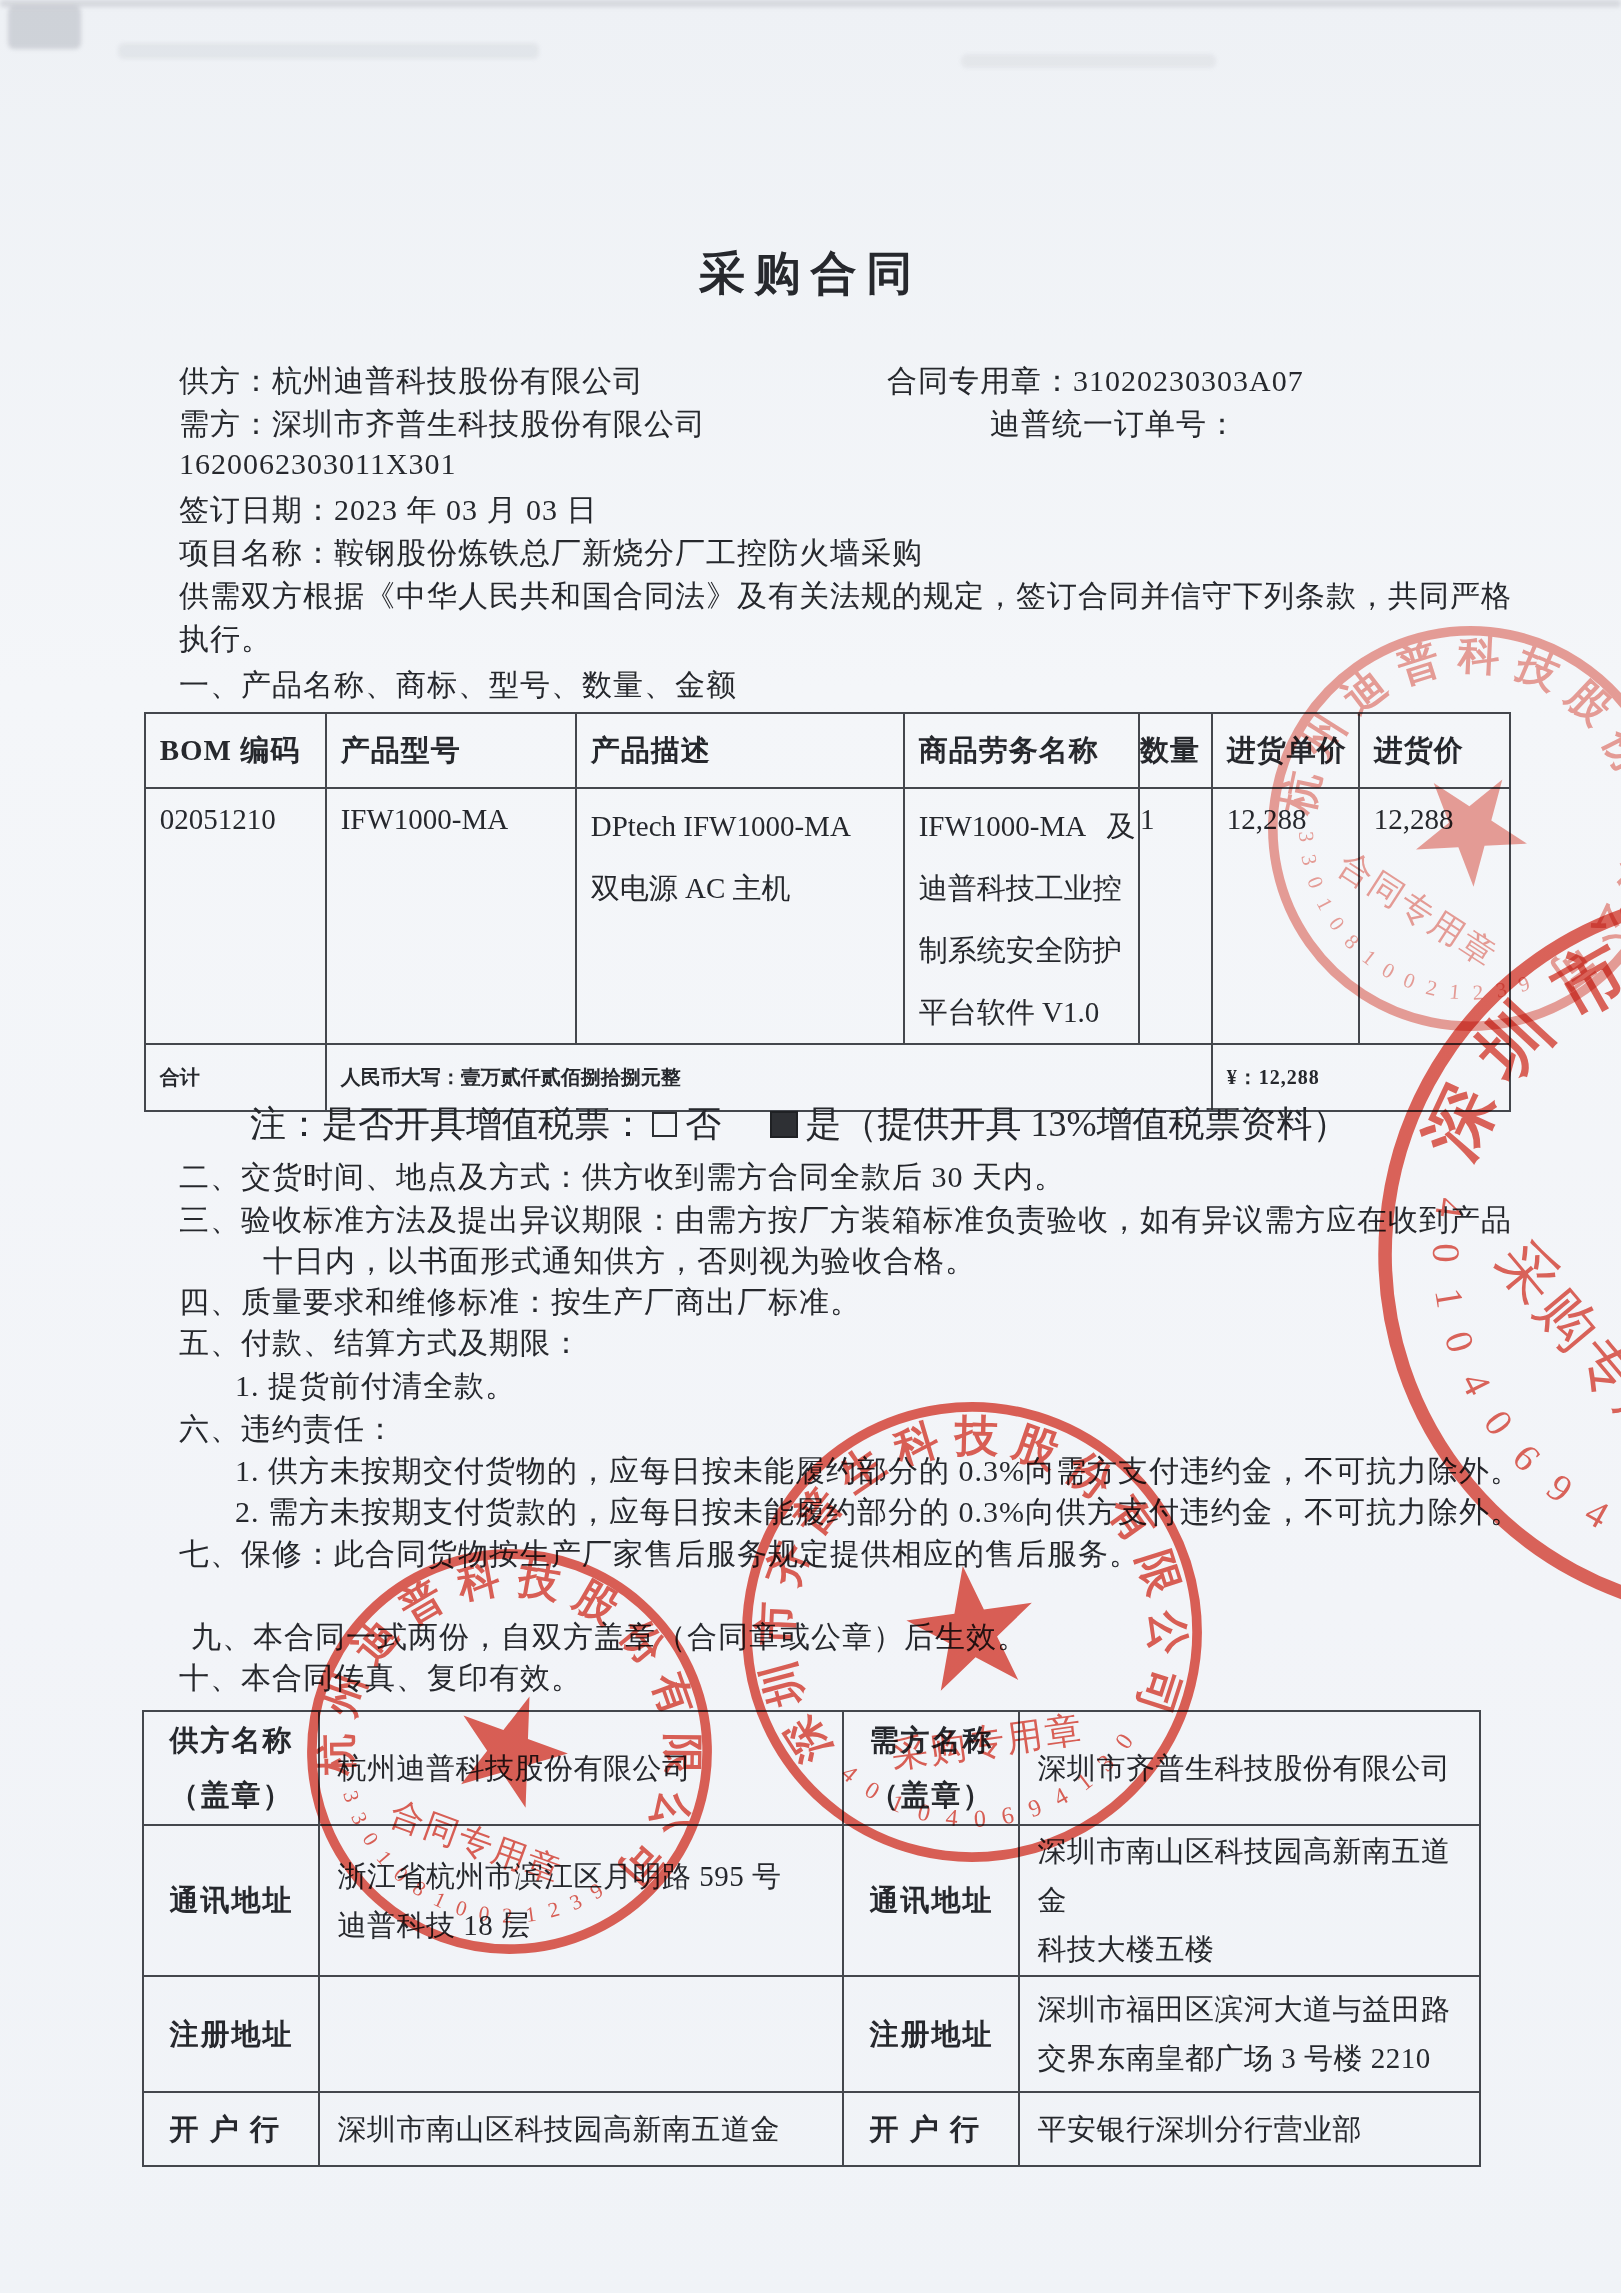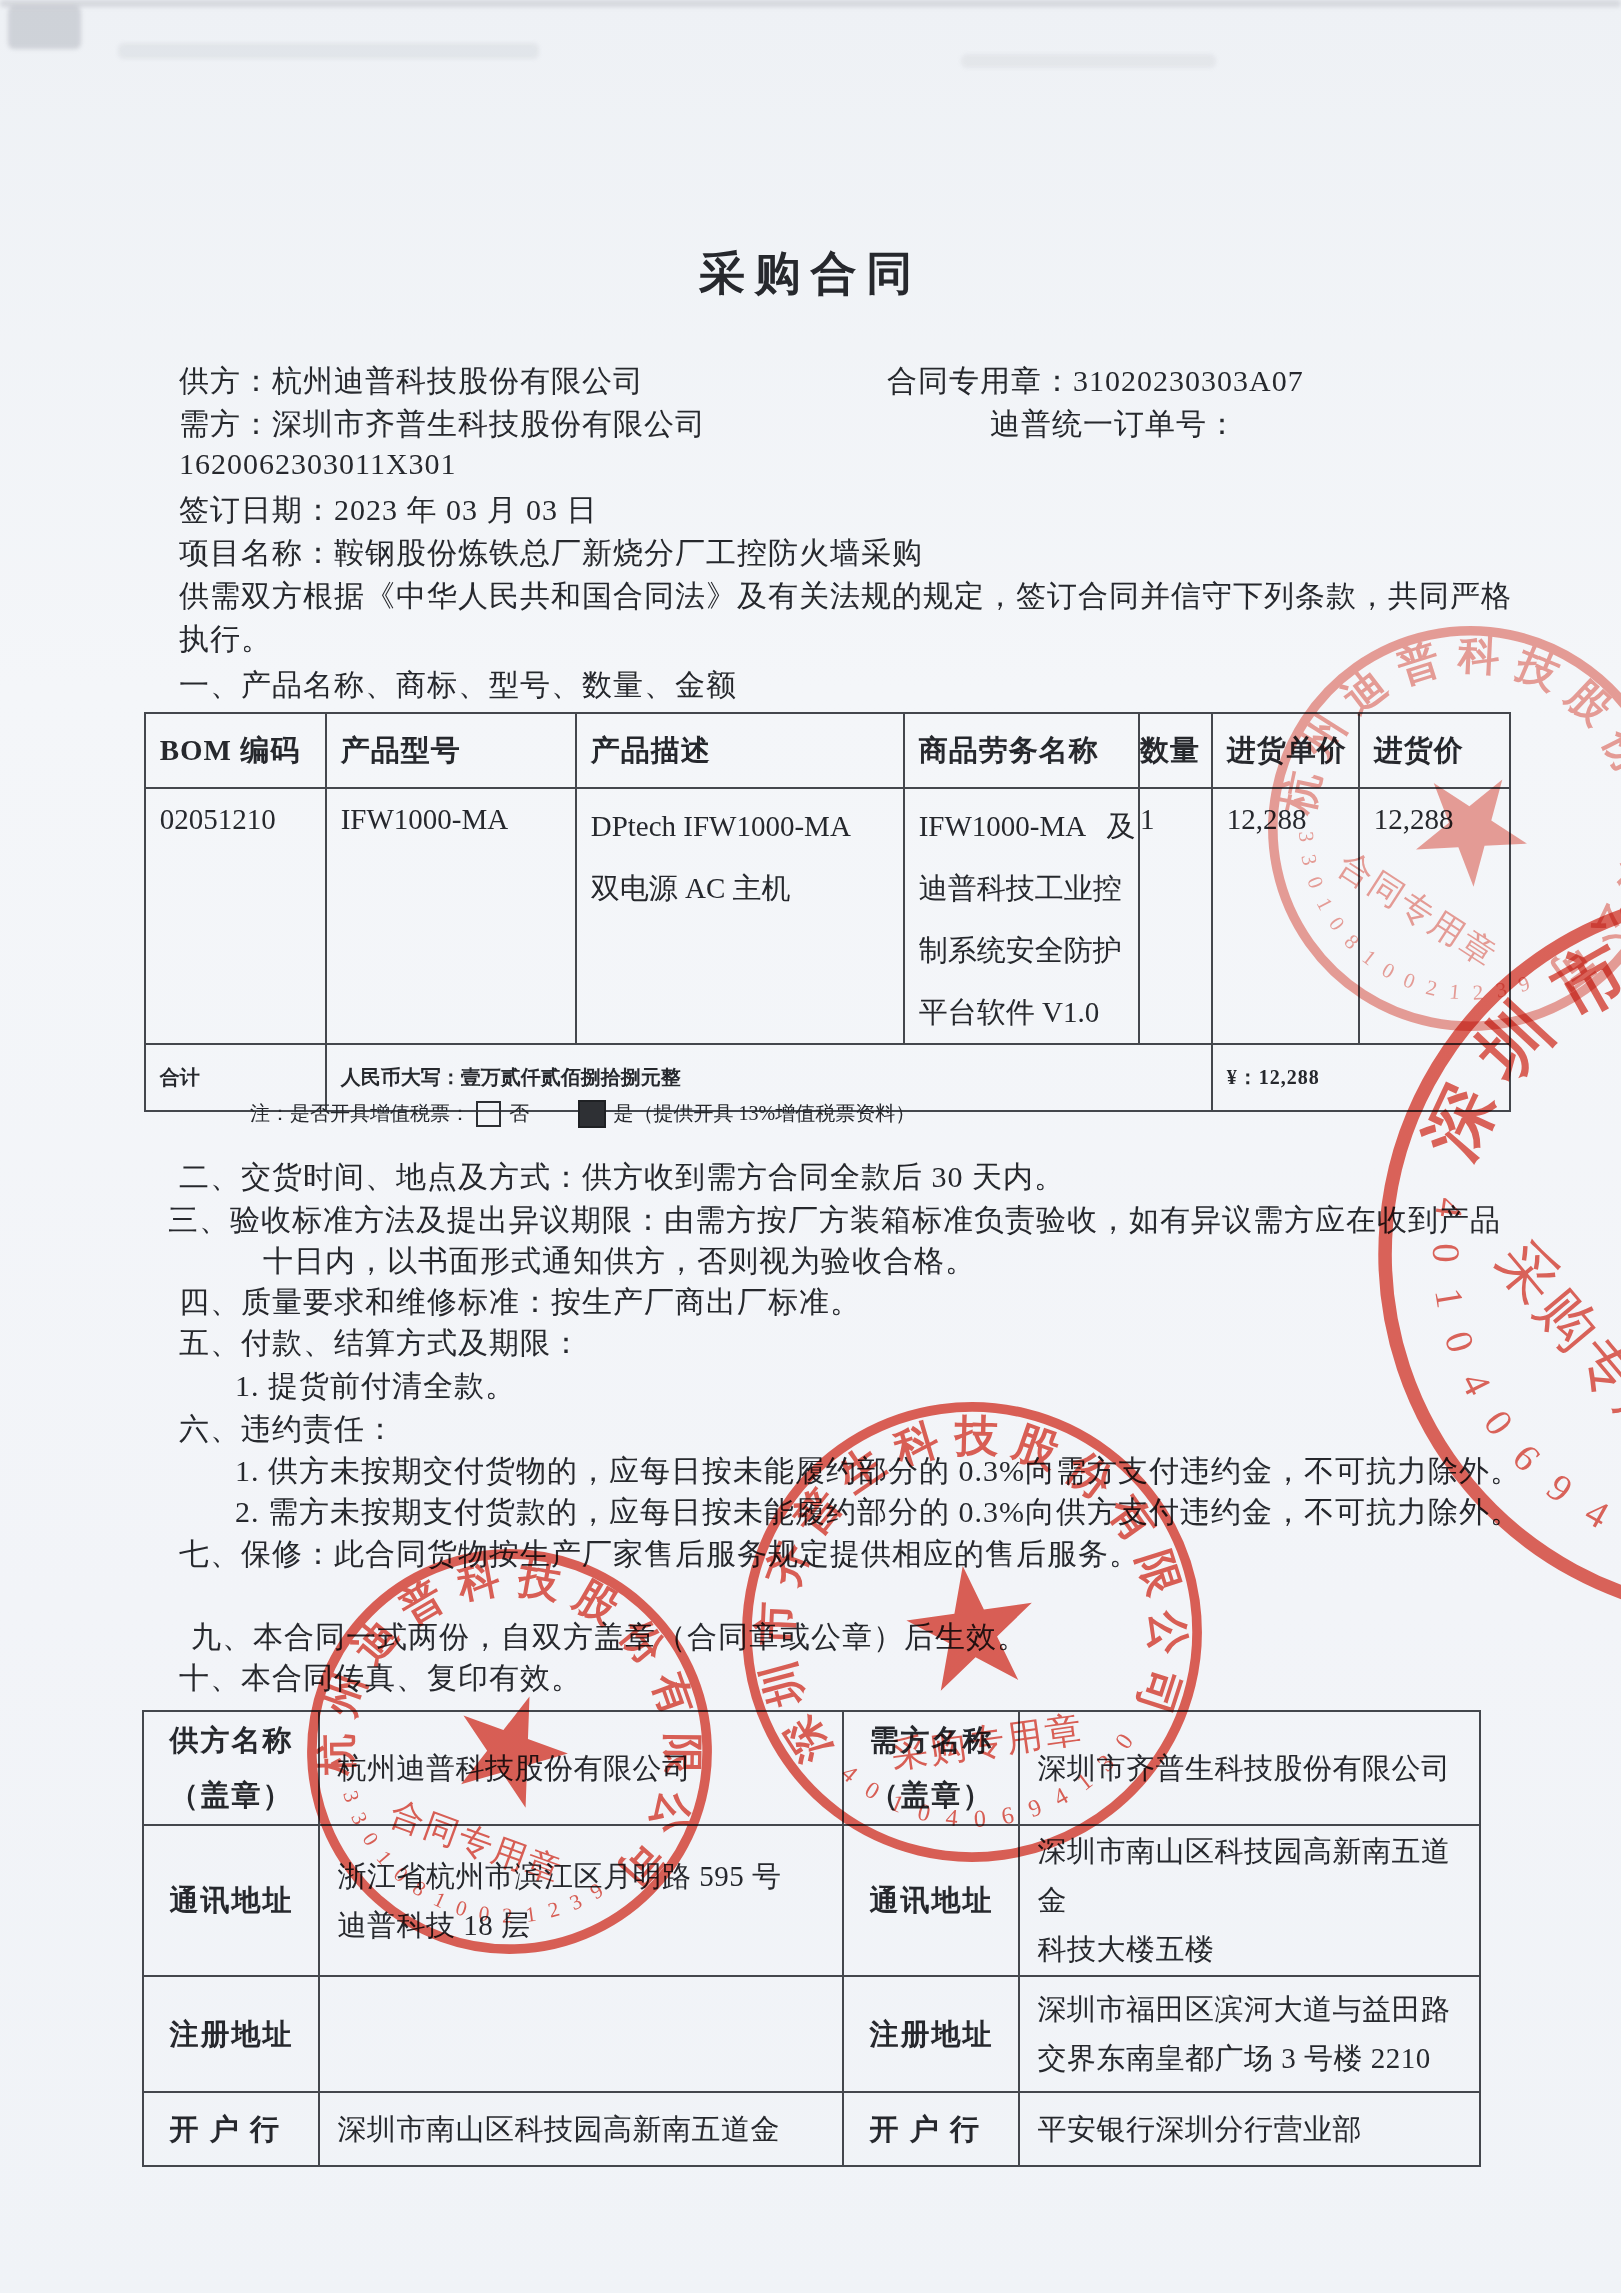--- a/index.html
+++ b/index.html
@@ -19,21 +19,21 @@
   td.qty-col{text-align:center;padding-left:0 !important;}
   th.qty-col{text-align:center;padding-left:0 !important;}
   tr.totrow td{height:65px;vertical-align:middle;font-weight:700;font-size:20px;}
   td.amount{text-align:right;padding-right:29px;letter-spacing:1px;}
   
   table.btable{position:absolute;left:142px;top:1710px;width:1338px;border-collapse:collapse;table-layout:fixed;}
   table.btable td{border:2.9px solid #44474d;font-size:29px;vertical-align:middle;overflow:hidden;}
   td.blabel{font-weight:700;padding-left:25.5px;white-space:pre-wrap;line-height:55px;letter-spacing:2px;}
   td.bvalue{padding-left:17.6px;white-space:pre-wrap;line-height:49px;letter-spacing:0.5px;}
   
-  .taxline{display:flex;align-items:center;font-size:20px;white-space:nowrap;justify-content:center;}
+  .taxline{display:flex;align-items:center;font-size:36px;white-space:nowrap;justify-content:center;}
   .cbx{display:inline-block;width:21.6px;height:21.6px;border:2.9px solid #2d2f33;margin:0 7.8px 0 5.9px;background:transparent;}
   .cbx.filled{width:23.5px;height:23.5px;background:#2e3034;border-color:#1f2124;}
   .gap{display:inline-block;width:43px;}
   
   .stamp{position:absolute;mix-blend-mode:multiply;pointer-events:none;}
   .stamp svg{display:block;overflow:visible;}
   .stamp text{font-family:"Liberation Serif","DejaVu Serif",serif;}
   
   .noise{position:absolute;border-radius:5.9px;filter:blur(2px);}
 </style>
@@ -104,21 +104,21 @@
   <div class="abs taxline" style="left:250px;top:1100px;">
     <span>注：是否开具增值税票：</span>
     <span class="cbx"></span>
     <span>否</span>
     <span class="gap"></span>
     <span class="cbx filled"></span>
     <span>是（提供开具 13%增值税票资料）</span>
   </div>
 
   <div class="abs txt" style="left:179px;top:1157px;">二、交货时间、地点及方式：供方收到需方合同全款后 30 天内。</div>
-  <div class="abs txt" style="left:168px;top:1200px;font-family:Liberation Serif, serif;">三、验收标准方法及提出异议期限：由需方按厂方装箱标准负责验收，如有异议需方应在收到产品</div>
+  <div class="abs txt" style="left:179px;top:1200px;font-family:Liberation Serif, serif;">三、验收标准方法及提出异议期限：由需方按厂方装箱标准负责验收，如有异议需方应在收到产品</div>
   <div class="abs txt" style="left:263px;top:1241px;">十日内，以书面形式通知供方，否则视为验收合格。</div>
   <div class="abs txt" style="left:179px;top:1282px;">四、质量要求和维修标准：按生产厂商出厂标准。</div>
   <div class="abs txt" style="left:179px;top:1323px;">五、付款、结算方式及期限：</div>
   <div class="abs txt" style="left:235px;top:1366px;">1. 提货前付清全款。</div>
   <div class="abs txt" style="left:179px;top:1409px;">六、违约责任：</div>
   <div class="abs txt" style="left:235px;top:1451px;">1. 供方未按期交付货物的，应每日按未能履约部分的 0.3%向需方支付违约金，不可抗力除外。</div>
   <div class="abs txt" style="left:235px;top:1492px;">2. 需方未按期支付货款的，应每日按未能履约部分的 0.3%向供方支付违约金，不可抗力除外。</div>
   <div class="abs txt" style="left:179px;top:1534px;">七、保修：此合同货物按生产厂家售后服务规定提供相应的售后服务。</div>
   <div class="abs txt" style="left:191px;top:1617px;">九、本合同一式两份，自双方盖章（合同章或公章）后生效。</div>
   <div class="abs txt" style="left:179px;top:1658px;">十、本合同传真、复印有效。</div>

